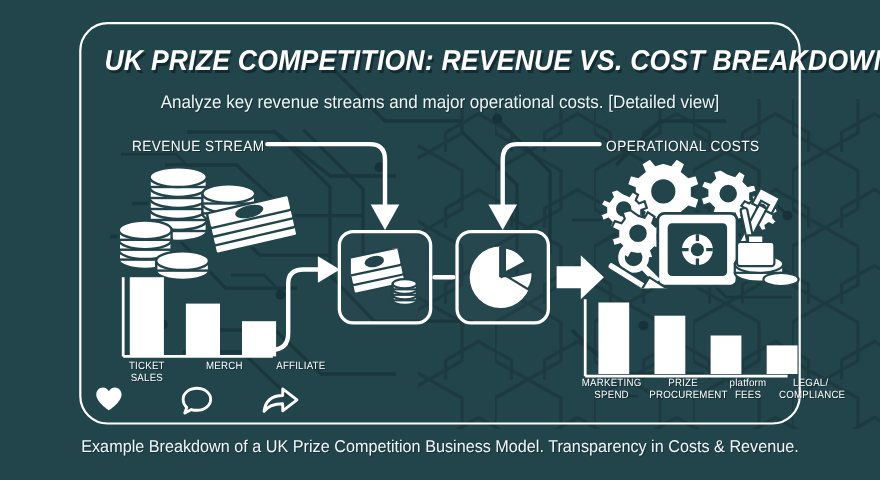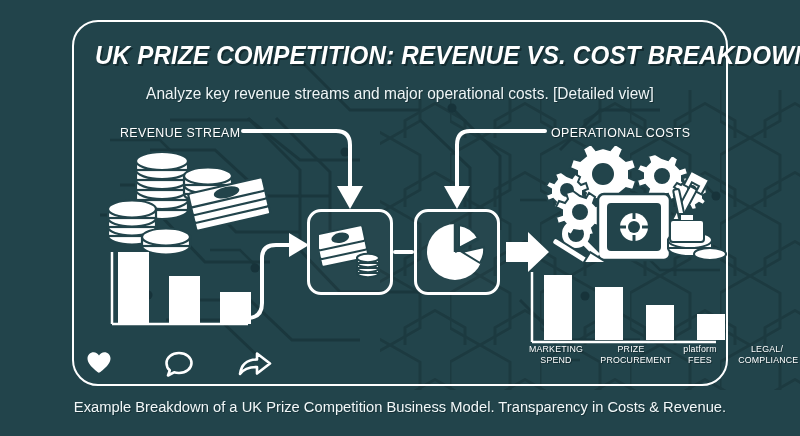--- a/index.html
+++ b/index.html
@@ -370,30 +370,42 @@
       </g>
     </svg>
   </div>
 
   <div class="chart chart-rev">
     <div class="bars" style="left:6px;bottom:0;height:72px;gap:20px;">
       <div class="bar" style="width:31px;height:72px;"></div>
       <div class="bar" style="width:31px;height:48px;"></div>
       <div class="bar" style="width:31px;height:32px;"></div>
     </div>
+    <div class="ticks" style="left:-7px;top:76px;gap:20px;">
+      <div class="tick" style="width:57px;">
+        <span>TICKET</span>
+        <span>SALES</span>
+      </div>
+      <div class="tick" style="width:44px;">
+        <span>MERCH</span>
+      </div>
+      <div class="tick" style="width:55px;">
+        <span>AFFILIATE</span>
+      </div>
+    </div>
   </div>
 
   <div class="chart chart-cost">
     <div class="bars" style="left:14px;bottom:0;height:68px;gap:23px;">
       <div class="bar" style="width:28px;height:65px;"></div>
       <div class="bar" style="width:28px;height:53px;"></div>
       <div class="bar" style="width:28px;height:35px;"></div>
       <div class="bar" style="width:28px;height:26px;"></div>
     </div>
-    <div class="ticks" style="left:-4px;top:72px;gap:12px;">
+    <div class="ticks" style="left:-4px;top:72px;gap:2px;">
       <div class="tick" style="width:60px;">
         <span>MARKETING</span>
         <span>SPEND</span>
       </div>
       <div class="tick" style="width:66px;">
         <span>PRIZE</span>
         <span>PROCUREMENT</span>
       </div>
       <div class="tick" style="width:48px;">
         <span class="lc">platform</span>

